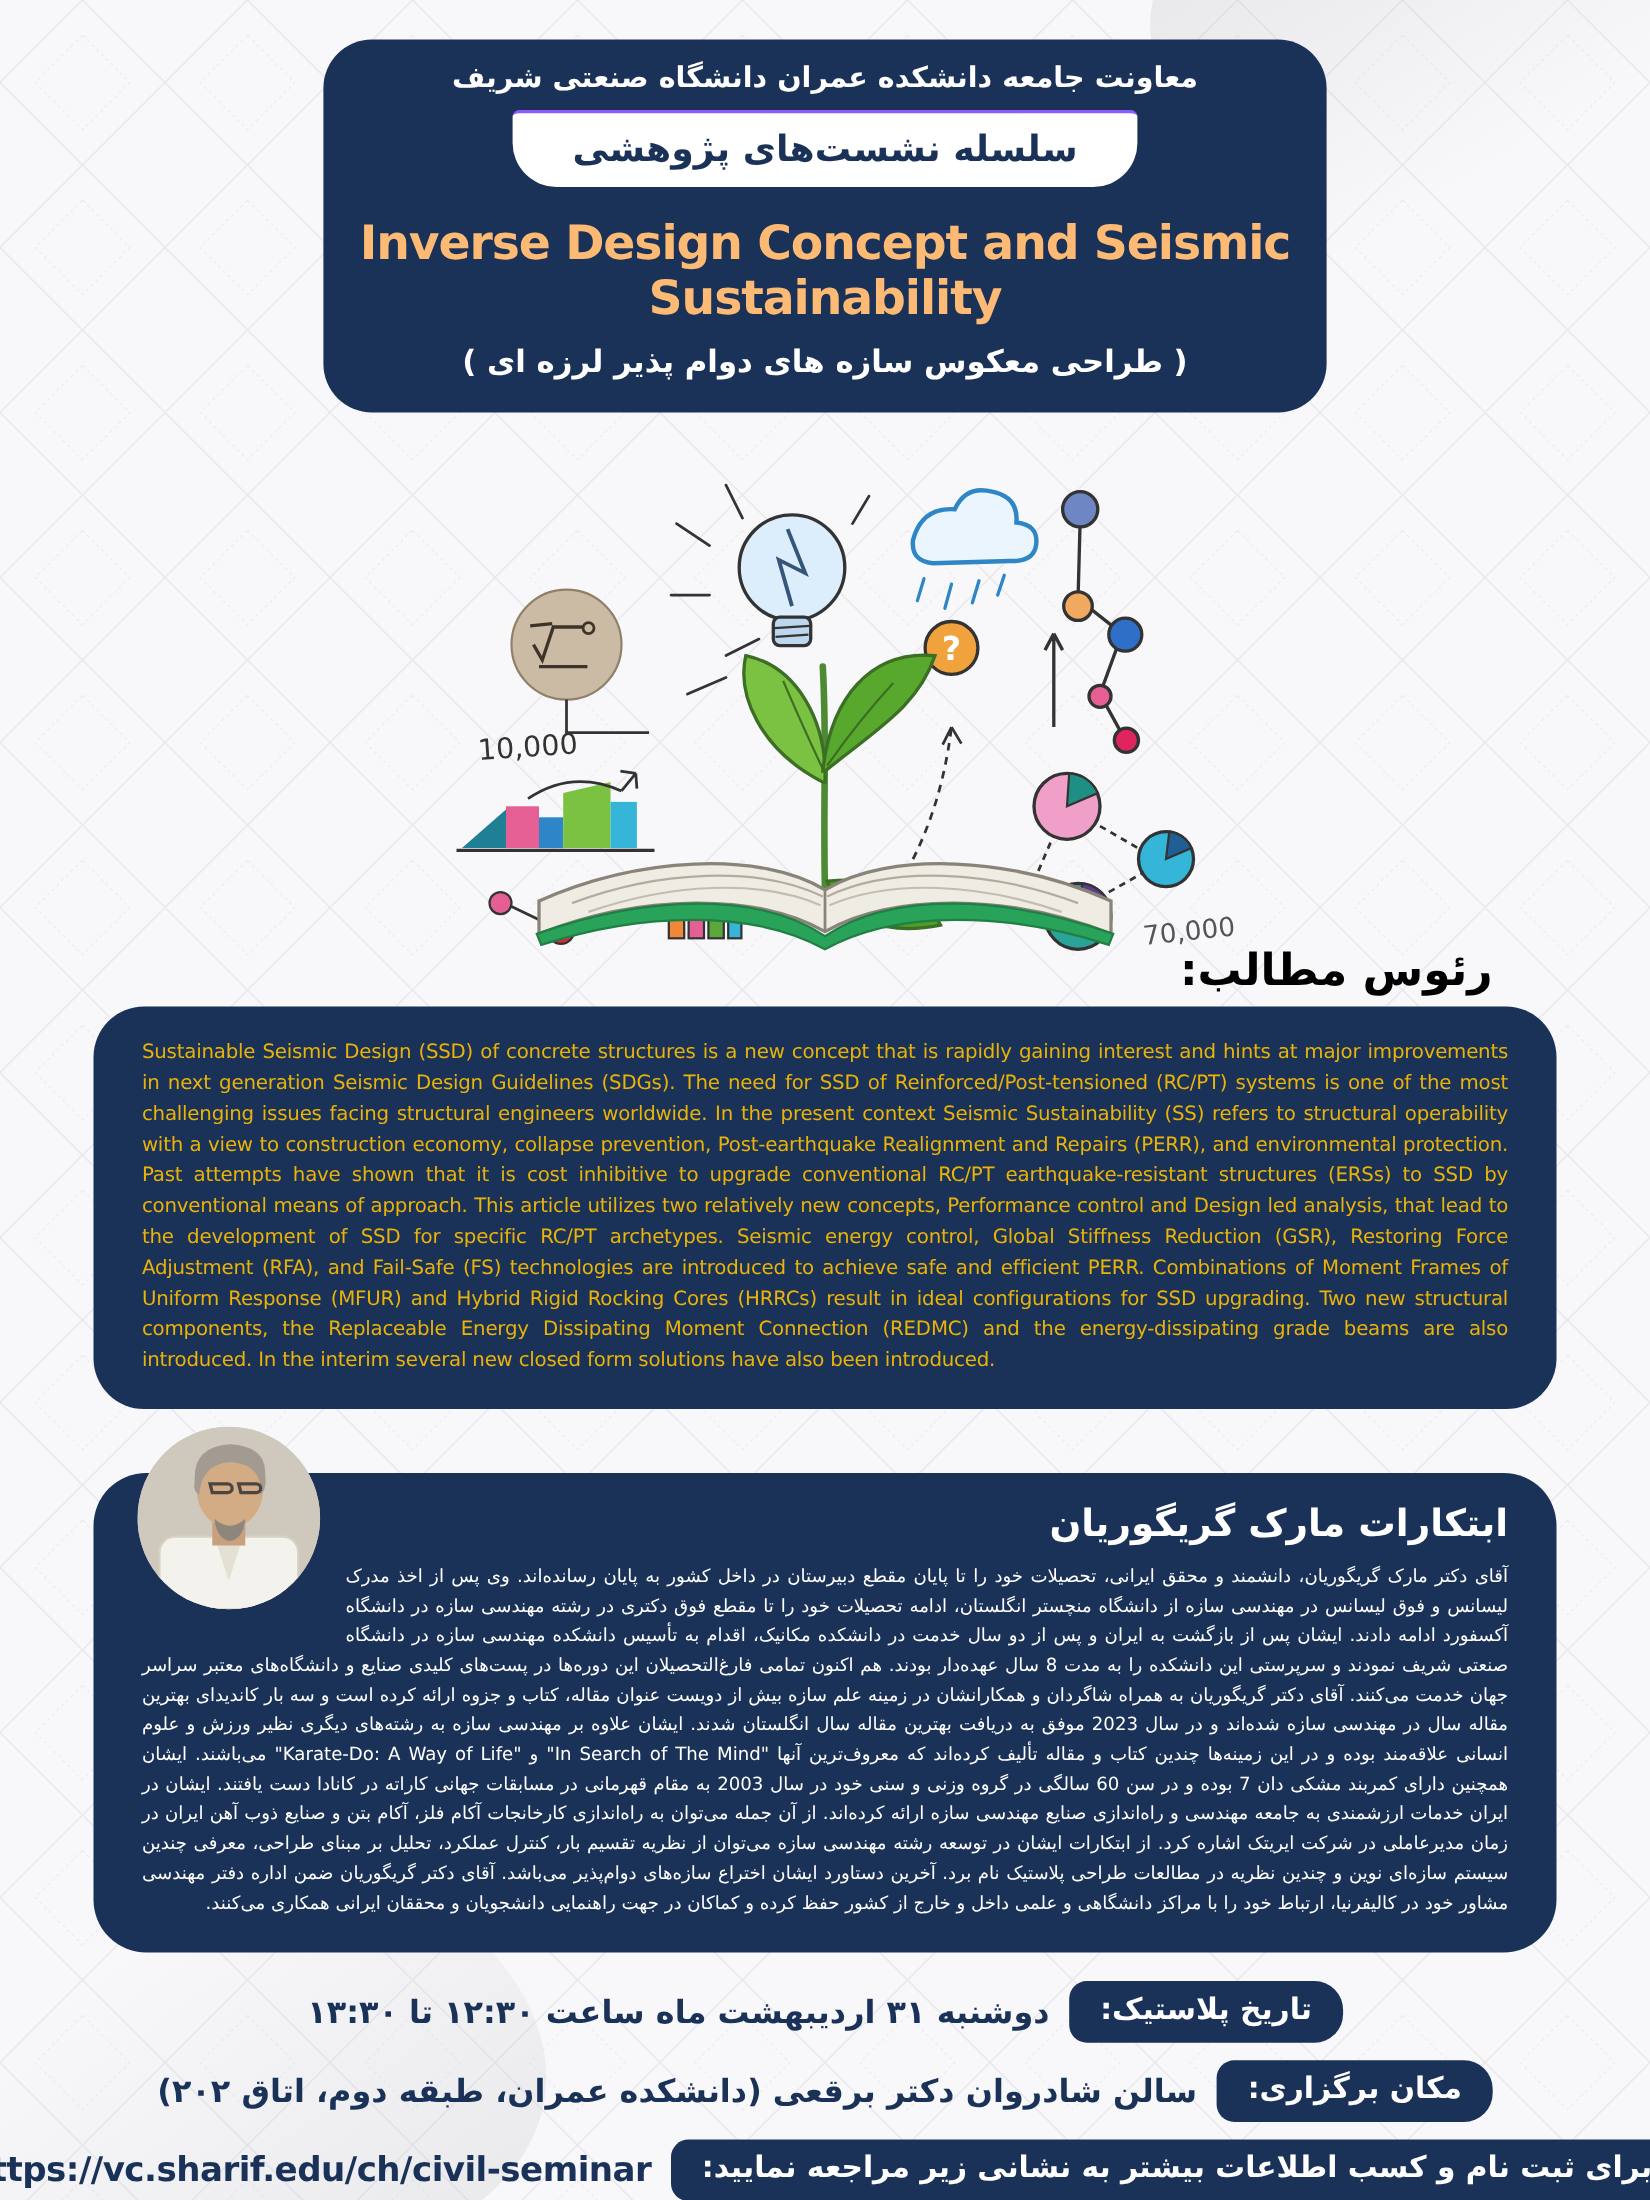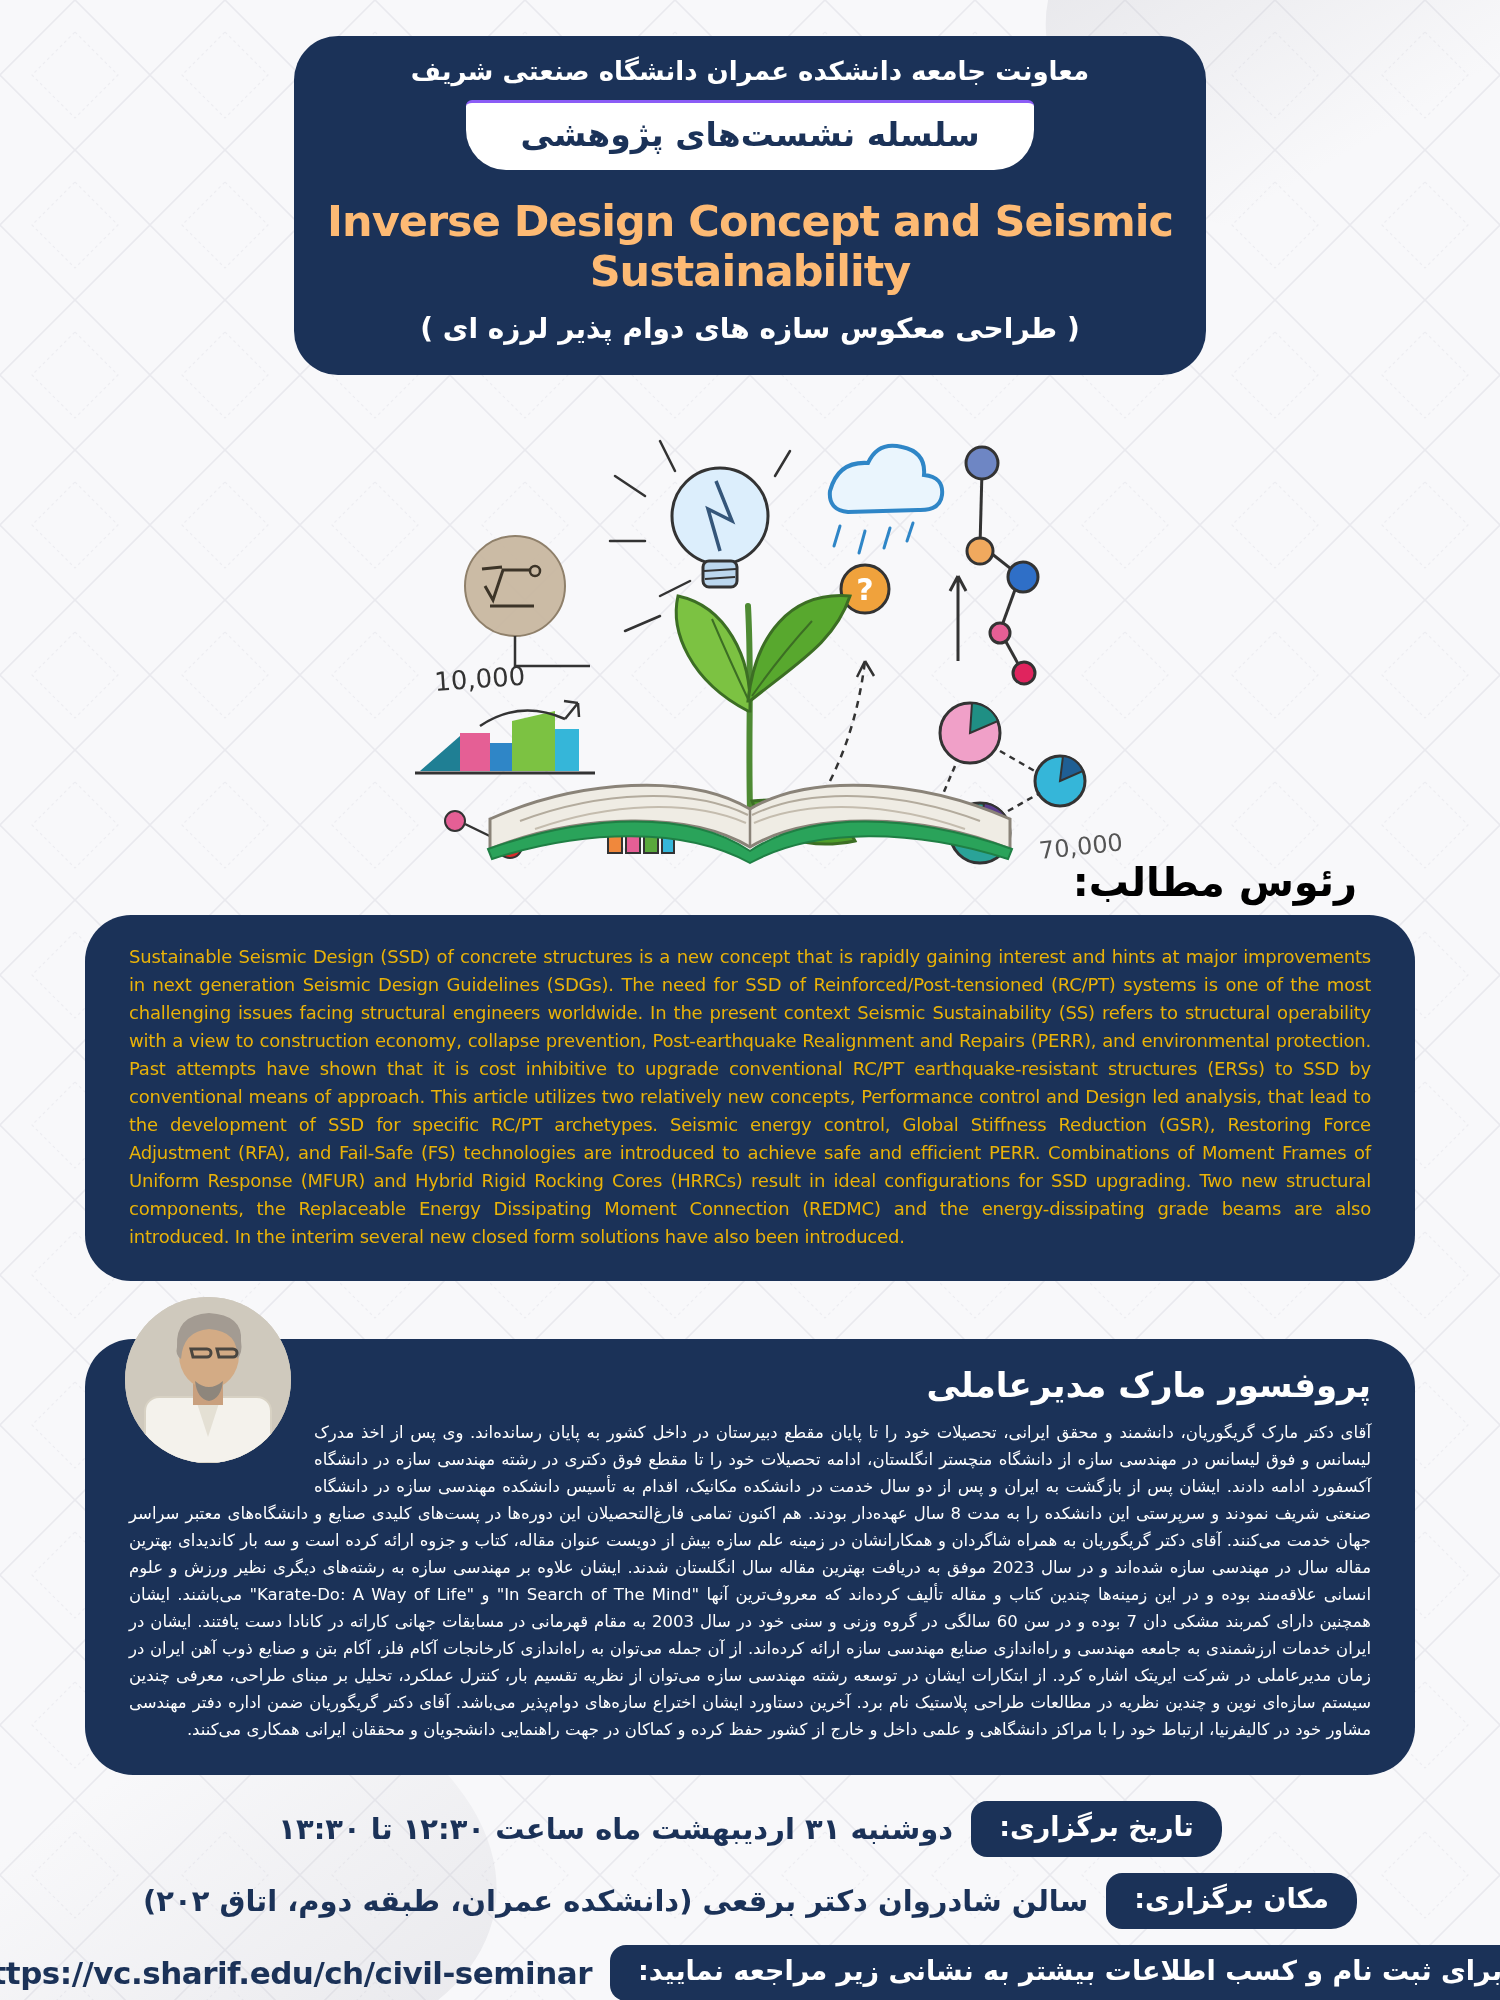--- a/index.html
+++ b/index.html
@@ -244,27 +244,27 @@
         <rect x="20" y="100" width="126" height="66" rx="14" fill="#f4f2ec" stroke="#d8d2c4" stroke-width="2"></rect>
         <path d="M70 100 L83 140 L96 100 Z" fill="#e4e0d4"></path>
         <rect x="68" y="78" width="30" height="30" fill="#c9a07e"></rect>
         <ellipse cx="84" cy="58" rx="30" ry="34" fill="#d3ab85"></ellipse>
         <path d="M52 50 Q50 18 84 16 Q118 18 116 44 Q118 56 112 62 Q114 34 84 32 Q58 34 56 62 Q50 58 52 50Z" fill="#a39b92"></path>
         <path d="M66 52 h16 a2 2 0 0 1 0 8 h-14z M92 52 h16 a2 2 0 0 1 0 8 h-14z" fill="none" stroke="#4a4640" stroke-width="3"></path>
         <path d="M70 84 Q84 96 98 84 Q96 102 84 104 Q72 102 70 84Z" fill="#8e867c"></path>
       </svg>
     </div>
     <div class="photo-spacer"></div>
-    <div class="speaker-name fa">پروفسور مارک مدیرعاملی</div>
+    <div class="speaker-name fa">ابتکارات مارک گریگوریان</div>
     <div class="speaker-bio">آقای دکتر مارک گریگوریان، دانشمند و محقق ایرانی، تحصیلات خود را تا پایان مقطع دبیرستان در داخل کشور به پایان رسانده‌اند. وی پس از اخذ مدرک لیسانس و فوق لیسانس در مهندسی سازه از دانشگاه منچستر انگلستان، ادامه تحصیلات خود را تا مقطع فوق دکتری در رشته مهندسی سازه در دانشگاه آکسفورد ادامه دادند. ایشان پس از بازگشت به ایران و پس از دو سال خدمت در دانشکده مکانیک، اقدام به تأسیس دانشکده مهندسی سازه در دانشگاه صنعتی شریف نمودند و سرپرستی این دانشکده را به مدت 8 سال عهده‌دار بودند. هم اکنون تمامی فارغ‌التحصیلان این دوره‌ها در پست‌های کلیدی صنایع و دانشگاه‌های معتبر سراسر جهان خدمت می‌کنند. آقای دکتر گریگوریان به همراه شاگردان و همکارانشان در زمینه علم سازه بیش از دویست عنوان مقاله، کتاب و جزوه ارائه کرده است و سه بار کاندیدای بهترین مقاله سال در مهندسی سازه شده‌اند و در سال 2023 موفق به دریافت بهترین مقاله سال انگلستان شدند. ایشان علاوه بر مهندسی سازه به رشته‌های دیگری نظیر ورزش و علوم انسانی علاقه‌مند بوده و در این زمینه‌ها چندین کتاب و مقاله تألیف کرده‌اند که معروف‌ترین آنها "In Search of The Mind" و "Karate-Do: A Way of Life" می‌باشند. ایشان همچنین دارای کمربند مشکی دان 7 بوده و در سن 60 سالگی در گروه وزنی و سنی خود در سال 2003 به مقام قهرمانی در مسابقات جهانی کاراته در کانادا دست یافتند. ایشان در ایران خدمات ارزشمندی به جامعه مهندسی و راه‌اندازی صنایع مهندسی سازه ارائه کرده‌اند. از آن جمله می‌توان به راه‌اندازی کارخانجات آکام فلز، آکام بتن و صنایع ذوب آهن ایران در زمان مدیرعاملی در شرکت ایریتک اشاره کرد. از ابتکارات ایشان در توسعه رشته مهندسی سازه می‌توان از نظریه تقسیم بار، کنترل عملکرد، تحلیل بر مبنای طراحی، معرفی چندین سیستم سازه‌ای نوین و چندین نظریه در مطالعات طراحی پلاستیک نام برد. آخرین دستاورد ایشان اختراع سازه‌های دوام‌پذیر می‌باشد. آقای دکتر گریگوریان ضمن اداره دفتر مهندسی مشاور خود در کالیفرنیا، ارتباط خود را با مراکز دانشگاهی و علمی داخل و خارج از کشور حفظ کرده و کماکان در جهت راهنمایی دانشجویان و محققان ایرانی همکاری می‌کنند.</div>
   </div>
 
   <div class="info-rows">
     <div class="info-row">
-      <span class="info-badge fa">تاریخ برگزاری:</span>
+      <span class="info-badge fa">تاریخ پلاستیک:</span>
       <span class="info-value fa">دوشنبه ۳۱ اردیبهشت ماه ساعت ۱۲:۳۰ تا ۱۳:۳۰</span>
     </div>
     <div class="info-row">
       <span class="info-badge fa">مکان برگزاری:</span>
       <span class="info-value fa">سالن شادروان دکتر برقعی (دانشکده عمران، طبقه دوم، اتاق ۲۰۲)</span>
     </div>
     <div class="info-row">
       <span class="info-badge fa">برای ثبت نام و کسب اطلاعات بیشتر به نشانی زیر مراجعه نمایید:</span>
       <span class="info-value url">https://vc.sharif.edu/ch/civil-seminar</span>
     </div>

